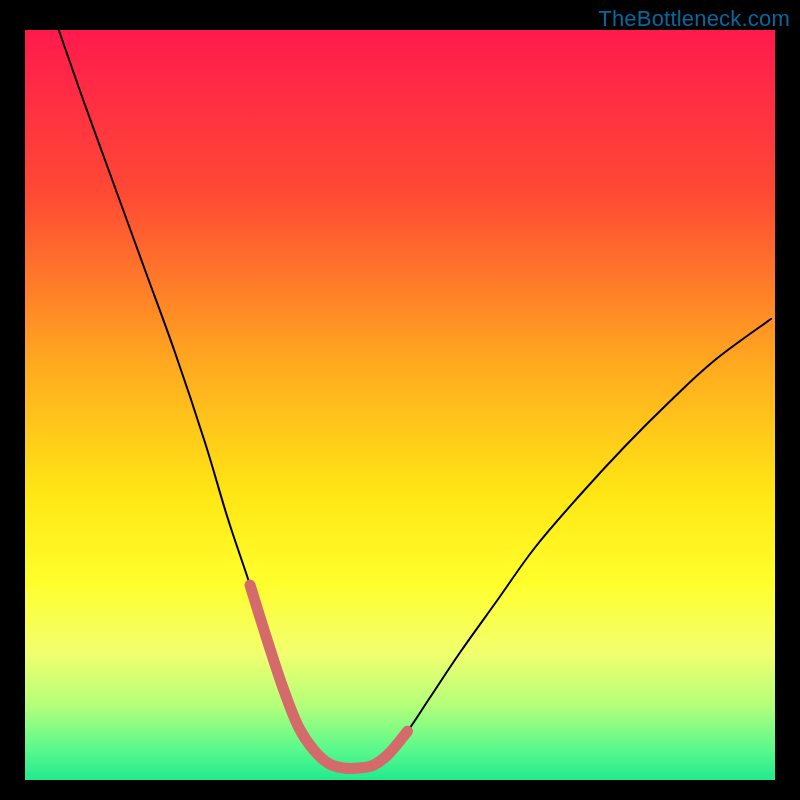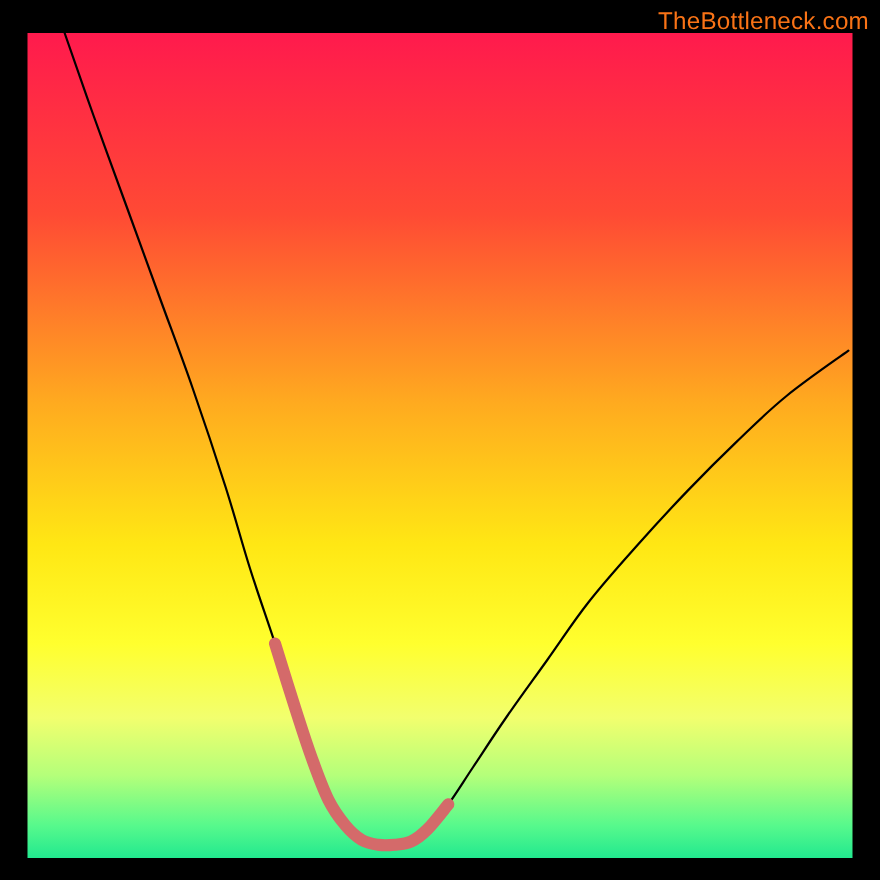--- a/index.html
+++ b/index.html
@@ -14,21 +14,21 @@
   .stage {
     position: relative;
     width: 800px;
     height: 800px;
     background: #000;
   }
   .watermark {
     position: absolute;
     top: 6px;
     right: 10px;
-    color: #f97316;
+    color: #0369a1;
     font-size: 22px;
     font-weight: 400;
     letter-spacing: 0.2px;
     z-index: 10;
   }
   svg.chart {
     position: absolute;
     left: 0;
     top: 0;
     display: block;

